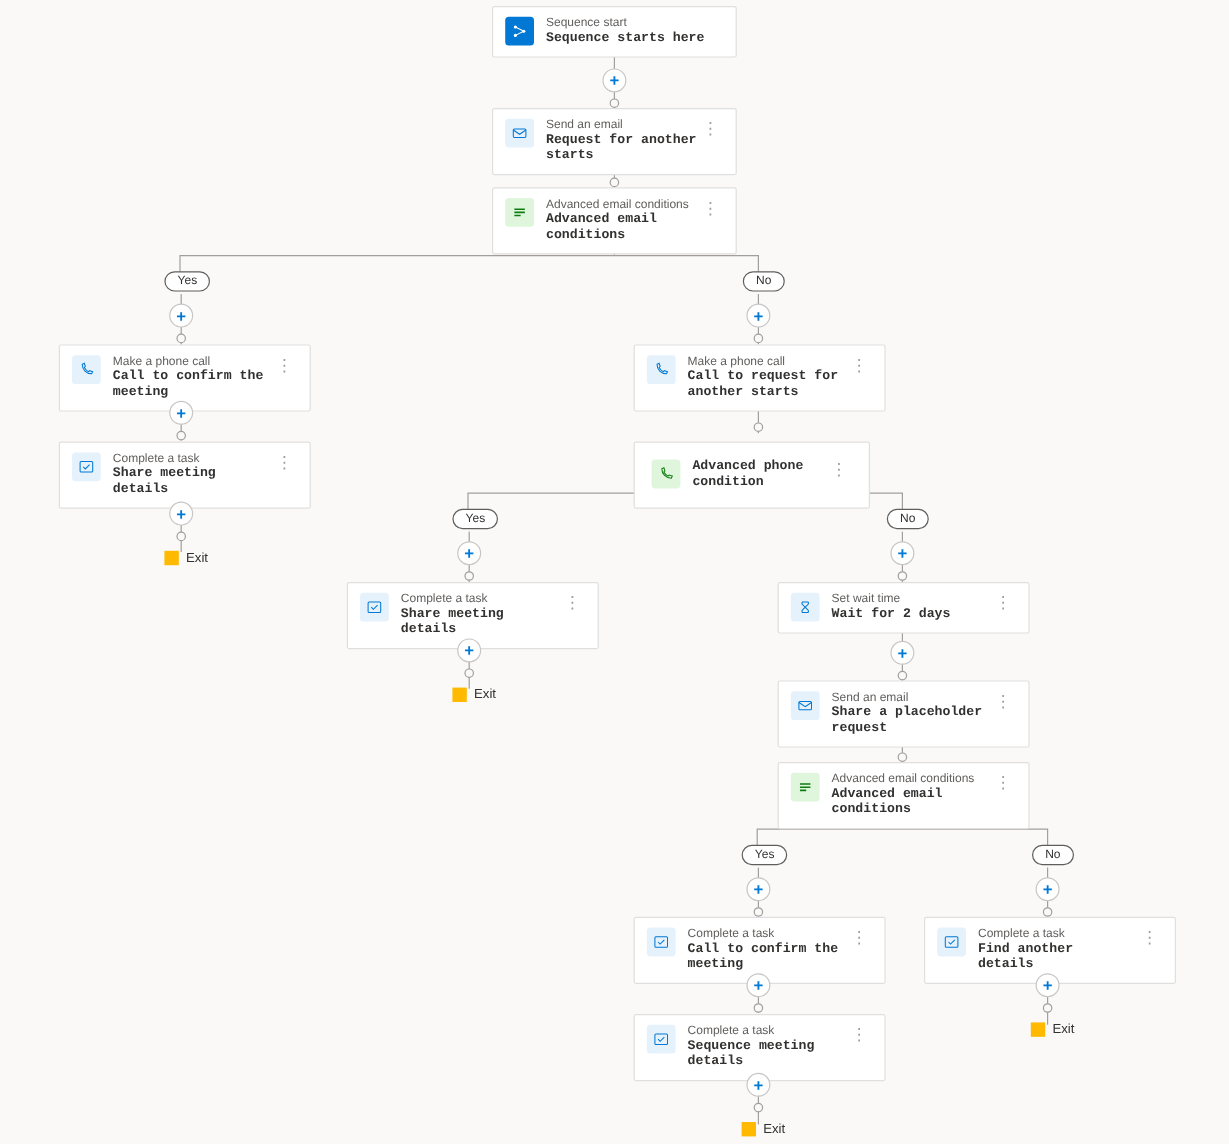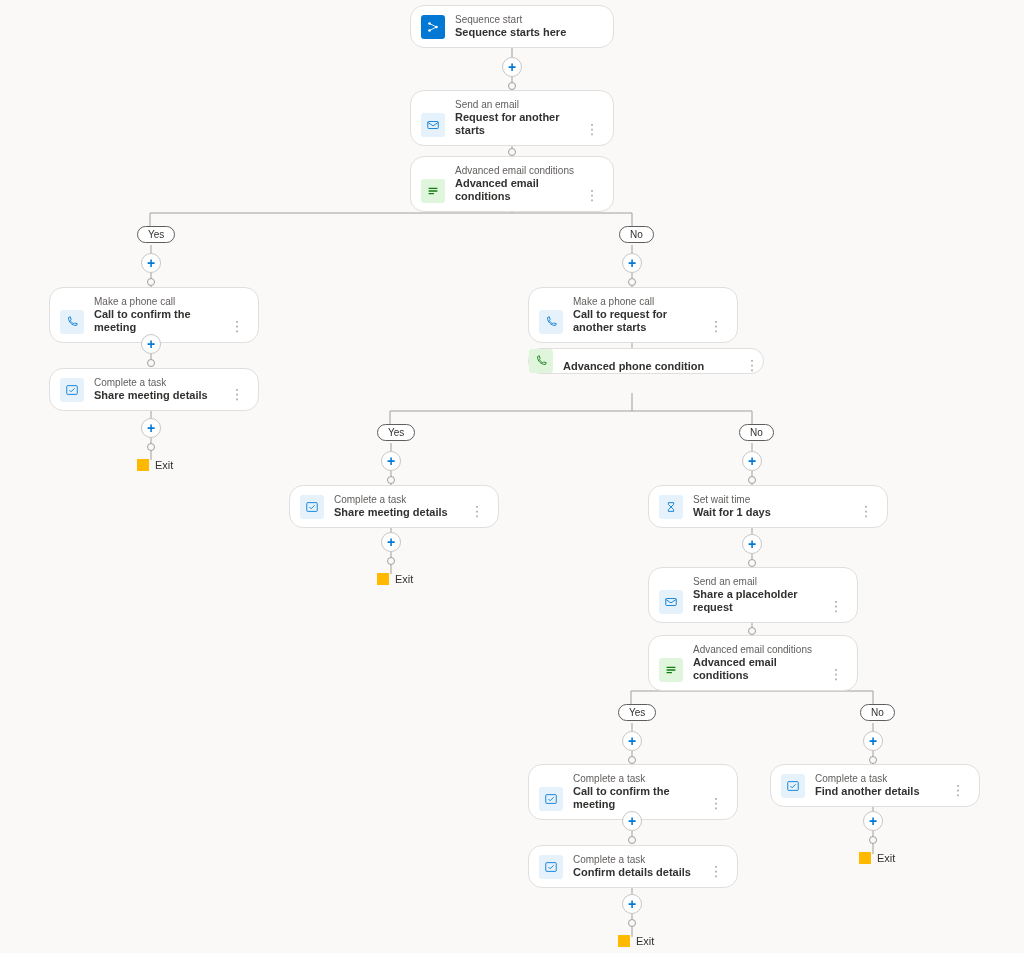--- a/index.html
+++ b/index.html
@@ -10,37 +10,37 @@
   height: 953px;
   position: relative;
   overflow: hidden;
 }
 .canvas { position: relative; width: 100%; height: 100%; }
 
 .node {
   position: absolute;
   background: #fff;
   border: 1px solid #e1dfdd;
-  border-radius: 14px;
+  border-radius: 2px;
   display: flex;
-  align-items: flex-end;
+  align-items: flex-start;
   padding: 8px 10px;
   font-size: 11px;
 }
 .node .icon {
   width: 24px; height: 24px;
   border-radius: 3px;
   display: flex; align-items: center; justify-content: center;
   margin-right: 10px;
   flex-shrink: 0;
 }
 .node .icon svg { width: 14px; height: 14px; }
 .node .text { flex: 1; min-width: 0; }
 .node .pre { color: #605e5c; font-size: 10px; line-height: 1.2; }
-.node .title { color: #323130; font-weight: 600; font-size: 11px; line-height: 1.2; }
+.node .title { color: #323130; font-weight: 600; font-size: 11px; line-height: 1.2; font-family: Liberation Mono, monospace; }
 .node .more { color: #a19f9d; cursor: pointer; padding: 0 4px; font-size: 14px; }
 
 .icon-start { background: #0078d4; }
 .icon-email { background: #e5f1fb; }
 .icon-phone { background: #e5f1fb; }
 .icon-task { background: #e5f1fb; }
 .icon-cond { background: #dff6dd; }
 .icon-cond-phone { background: #dff6dd; }
 .icon-wait { background: #e5f1fb; }
 
@@ -245,21 +245,21 @@
         </svg>
       </div>
   <div class="text">
         <div class="pre">Make a phone call</div>
         <div class="title">Call to request for another starts</div>
       </div>
   <div class="more">⋮</div>
 </div>
 <div class="conn-circle" style="left:628px;top:352px"></div>
 
-<div class="node" style="left:528px;top:348px;width:236px;padding:0">
+<div class="node" style="left:528px;top:368px;width:197px;padding:14px">
   <div class="icon icon-cond-phone">
         <svg viewBox="0 0 16 16">
           <path d="M4 3c0 5 4 9 9 9l1-2-3-1-1 1c-2-1-3-2-4-4l1-1-1-3z" fill="none" stroke="#107c10"></path>
         </svg>
       </div>
   <div class="text">
         <div class="title">Advanced phone condition</div>
       </div>
   <div class="more">⋮</div>
 </div>
@@ -285,29 +285,29 @@
       </div>
   <div class="more">⋮</div>
 </div>
 <div class="plus-btn" style="left:381px;top:532px">+</div>
 <div class="conn-circle" style="left:387px;top:557px"></div>
 <div class="exit" style="left:377px;top:573px">
       <div class="flag"></div>
       <span>Exit</span>
     </div>
 
-<div class="node" style="left:648px;top:485px;width:240px">
+<div class="node" style="left:648px;top:485px;width:210px">
   <div class="icon icon-wait">
         <svg viewBox="0 0 16 16">
           <path d="M5 3h6M5 13h6M5 3v2l3 3-3 3v2M11 3v2l-3 3 3 3v2" stroke="#0078d4" fill="none"></path>
         </svg>
       </div>
   <div class="text">
         <div class="pre">Set wait time</div>
-        <div class="title">Wait for 1 days</div>
+        <div class="title">Wait for 2 days</div>
       </div>
   <div class="more">⋮</div>
 </div>
 <div class="plus-btn" style="left:742px;top:534px">+</div>
 <div class="conn-circle" style="left:748px;top:559px"></div>
 
 <div class="node" style="left:648px;top:567px;width:210px">
   <div class="icon icon-email">
         <svg viewBox="0 0 16 16">
           <rect x="2" y="4" width="12" height="8" rx="1" fill="none" stroke="#0078d4"></rect>
@@ -381,21 +381,21 @@
 
 <div class="node" style="left:528px;top:845px;width:210px">
   <div class="icon icon-task">
         <svg viewBox="0 0 16 16">
           <rect x="2" y="3" width="12" height="10" rx="1" fill="none" stroke="#0078d4"></rect>
           <path d="M5 8l2 2 4-4" stroke="#0078d4" fill="none"></path>
         </svg>
       </div>
   <div class="text">
         <div class="pre">Complete a task</div>
-        <div class="title">Confirm details details</div>
+        <div class="title">Sequence meeting details</div>
       </div>
   <div class="more">⋮</div>
 </div>
 <div class="plus-btn" style="left:622px;top:894px">+</div>
 <div class="conn-circle" style="left:628px;top:919px"></div>
 <div class="exit" style="left:618px;top:935px">
       <div class="flag"></div>
       <span>Exit</span>
     </div>
 

